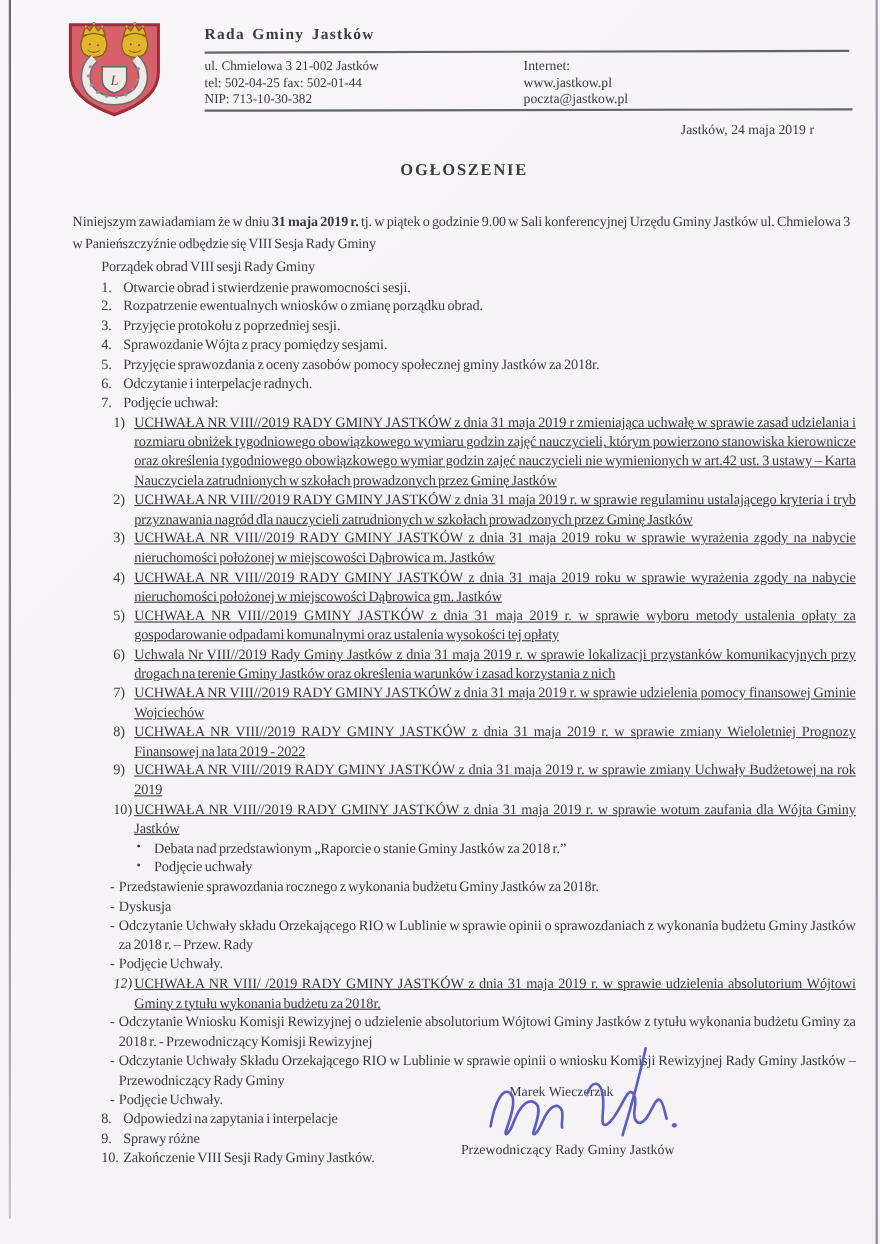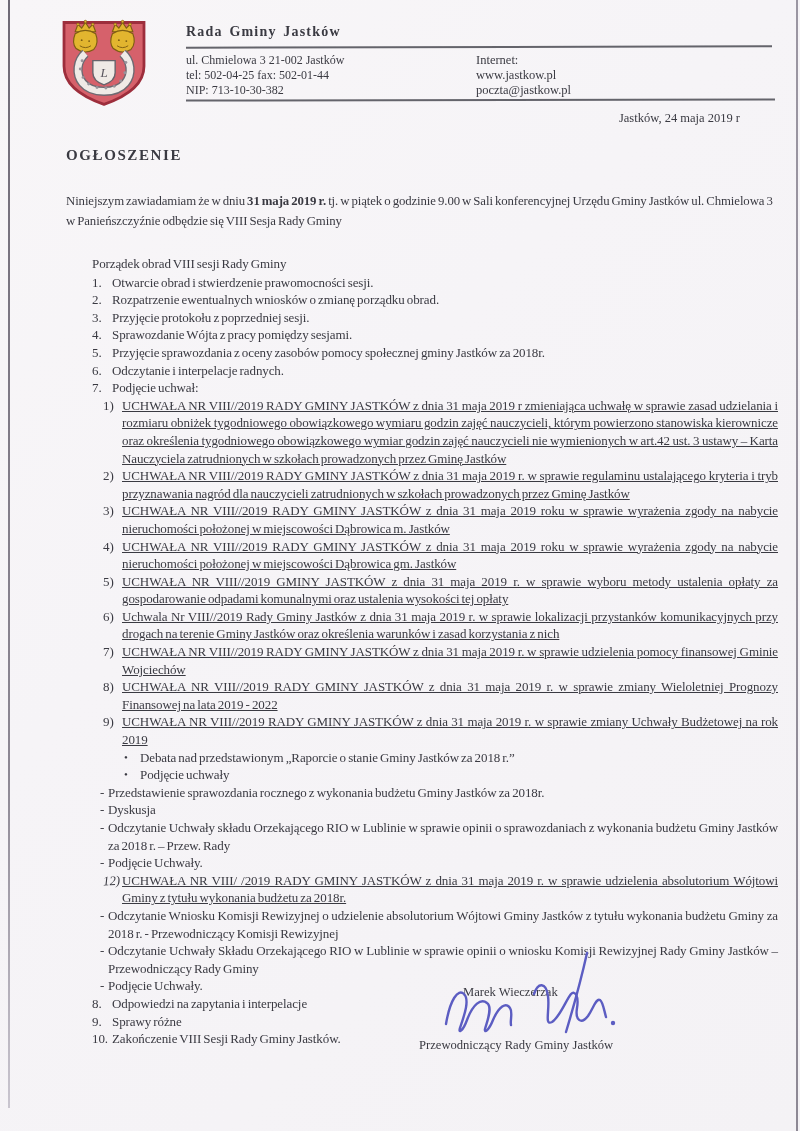--- a/index.html
+++ b/index.html
@@ -28,26 +28,26 @@
   .org{position:absolute;left:186px;top:24px;font-size:14px;font-weight:bold;
     letter-spacing:1.2px;word-spacing:2px;}
   .rule1{position:absolute;left:186px;top:46px;width:586px;height:2px;
     background:var(--rule);transform:rotate(-0.15deg);opacity:.85;}
   .rule2{position:absolute;left:186px;top:99px;width:589px;height:2px;
     background:var(--rule);transform:rotate(-0.12deg);opacity:.85;}
   .addr{position:absolute;left:186px;top:53px;font-size:12px;line-height:15px;}
   .net{position:absolute;left:476px;top:53px;font-size:12.5px;line-height:15px;}
   .dateline{position:absolute;top:111px;right:60px;font-size:12.5px;}
   
-  .title{position:absolute;left:66px;top:147px;width:712px;
+  .title{position:absolute;left:66px;top:147px;width:712px;text-align:center;
     font-size:15px;font-weight:bold;letter-spacing:1.6px;}
   .content{position:absolute;left:66px;top:192px;width:712px;
     font-size:12.8px;line-height:19.5px;letter-spacing:-0.1px;word-spacing:-1px;}
   .intro{text-align:justify;}
-  .agenda-head{margin-top:24px;padding-left:26px;font-size:13px;line-height:17.6px;}
+  .agenda-head{margin-top:2px;padding-left:26px;font-size:13px;line-height:17.6px;}
   .agenda{margin-top:1px;font-size:13px;line-height:17.6px;}
   .row{position:relative;}
   .row .mk{position:absolute;top:0;}
   .row .tx{display:block;text-align:justify;}
   .row.num .mk{left:26px;} .row.num .tx{padding-left:46px;}
   .row.sub .mk{left:37px;} .row.sub .tx{padding-left:56px;text-decoration:underline;}
   .row.bullet .mk{left:58px;font-size:11px;} .row.bullet .tx{padding-left:74px;}
   .row.dash .mk{left:34px;} .row.dash .tx{padding-left:42px;}
   .row .mk.hand{transform:rotate(-4deg);font-style:italic;}
   
@@ -185,20 +185,24 @@
           <span class="tx">UCHWAŁA NR VIII//2019 RADY GMINY JASTKÓW z dnia 31 maja 2019 r. w sprawie udzielenia pomocy finansowej Gminie Wojciechów</span>
         </div>
         <div class="row sub">
           <span class="mk">8)</span>
           <span class="tx">UCHWAŁA NR VIII//2019 RADY GMINY JASTKÓW z dnia 31 maja 2019 r. w sprawie zmiany Wieloletniej Prognozy Finansowej na lata 2019 - 2022</span>
         </div>
         <div class="row sub">
           <span class="mk">9)</span>
           <span class="tx">UCHWAŁA NR VIII//2019 RADY GMINY JASTKÓW z dnia 31 maja 2019 r. w sprawie zmiany Uchwały Budżetowej na rok 2019</span>
         </div>
+        <div class="row sub">
+          <span class="mk">10)</span>
+          <span class="tx">UCHWAŁA NR VIII//2019 RADY GMINY JASTKÓW z dnia 31 maja 2019 r. w sprawie wotum zaufania dla Wójta Gminy Jastków</span>
+        </div>
         <div class="row bullet">
           <span class="mk">•</span>
           <span class="tx">Debata nad przedstawionym „Raporcie o stanie Gminy Jastków za 2018 r.”</span>
         </div>
         <div class="row bullet">
           <span class="mk">•</span>
           <span class="tx">Podjęcie uchwały</span>
         </div>
         <div class="row dash">
           <span class="mk">-</span>

